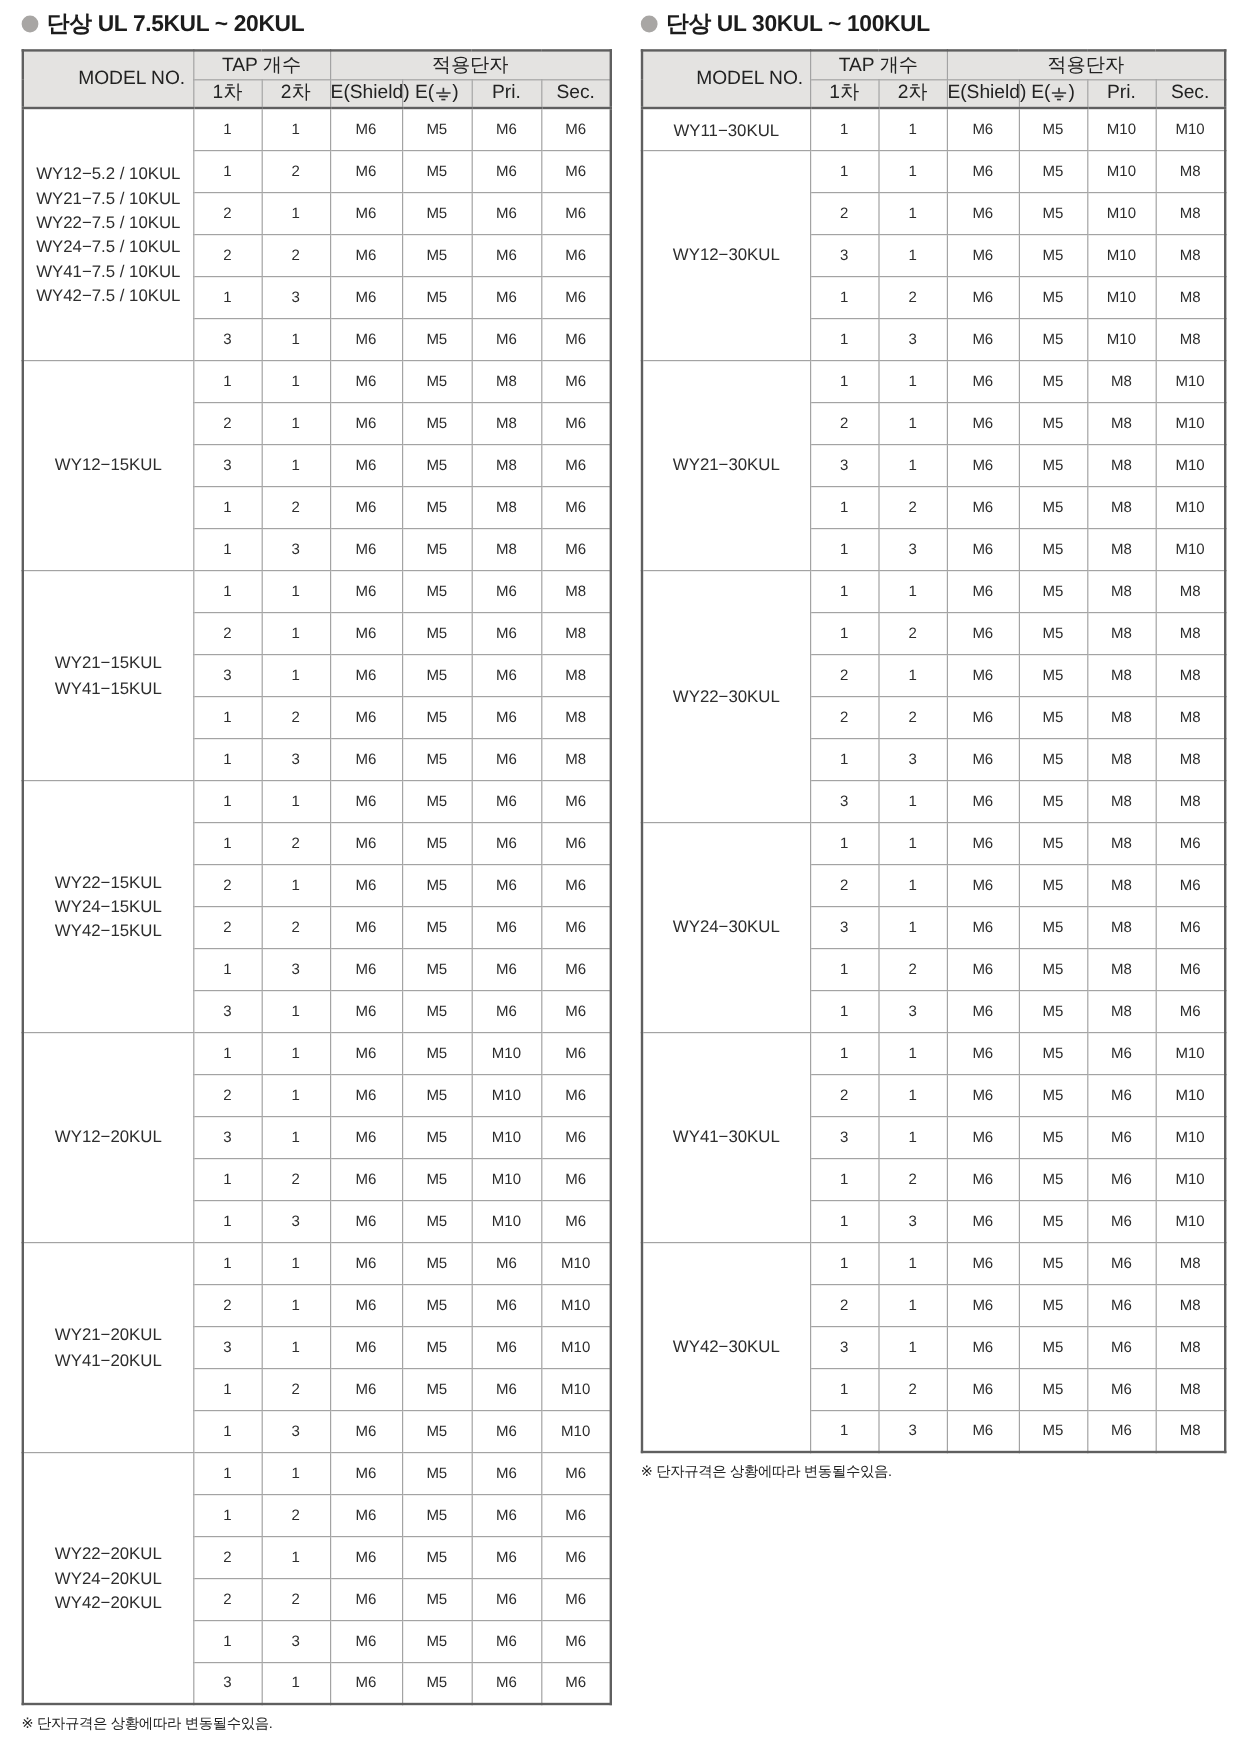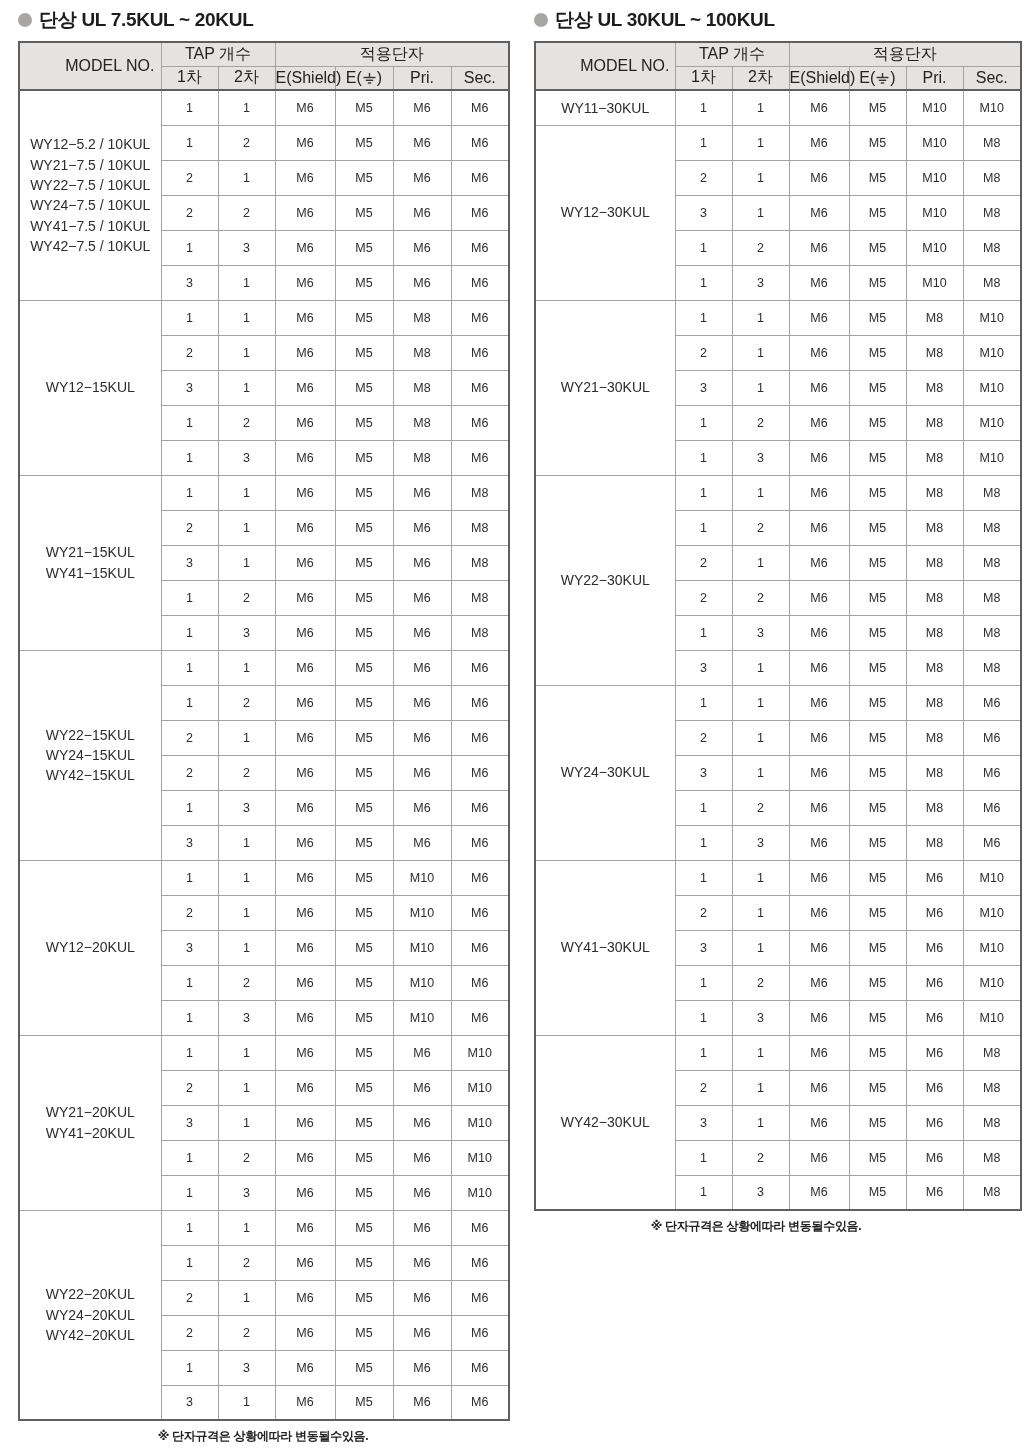--- a/index.html
+++ b/index.html
@@ -38,21 +38,21 @@
     border-bottom-color:var(--grid);
   }
   thead tr.h2 th{border-bottom:2px solid var(--outer);}
   th.model-h{border-bottom:2px solid var(--outer);padding-left:39px;}
   tbody td{height:35px;background:#fff;}
   tbody td.model-cell{font-size:14px;line-height:1.45;}
   tr.group-start td{border-top:1px solid var(--grid-dark);}
   .earth-wrap{display:inline-flex;align-items:center;justify-content:center;gap:0;}
   .earth-icon{display:inline-block;margin:0 1px;position:relative;top:1px;}
   .footnote{
-    text-align:center;font-size:12px;font-weight:700;color:#222;
+    text-align:left;font-size:12px;font-weight:400;color:#222;
     margin-top:7px;letter-spacing:-0.3px;
   }
 </style>
 </head>
 <body>
 
 <div class="page">
 
   <div class="section left">
     <div class="title-row">

